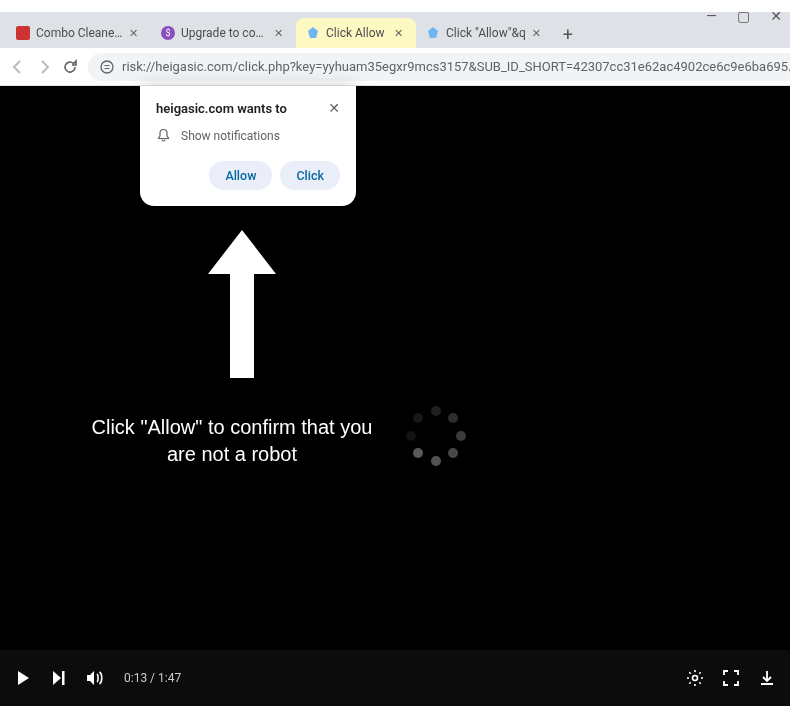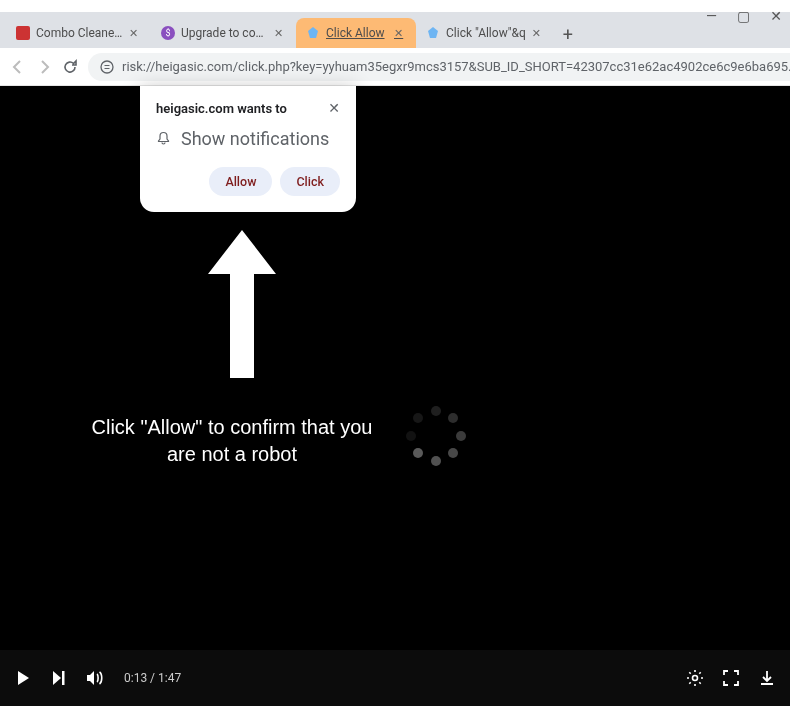--- a/index.html
+++ b/index.html
@@ -6,21 +6,21 @@
 body { width: 790px; height: 706px; background: #fff; overflow: hidden; position: relative; }
 
 
 .titlebar { height: 12px; background: #fff; }
 .window-controls { position: absolute; top: 8px; right: 8px; display: flex; gap: 20px; }
 .window-controls span { color: #555; font-size: 14px; cursor: default; }
 
 
 .tabstrip { display: flex; align-items: flex-end; height: 36px; background: #dee1e6; padding: 6px 6px 0 6px; gap: 0; }
 .tab { display: flex; align-items: center; gap: 6px; height: 30px; padding: 0 10px; border-radius: 8px 8px 0 0; font-size: 12px; color: #4d4d4d; max-width: 145px; min-width: 120px; position: relative; }
-.tab.active { background: #fdba74; text-decoration: underline; }
+.tab.active { background: #fef9c3; }
 .tab .favicon { width: 14px; height: 14px; flex-shrink: 0; display: flex; align-items: center; justify-content: center; }
 .tab .title { white-space: nowrap; overflow: hidden; text-overflow: ellipsis; flex: 1; }
 .tab .close { width: 12px; height: 12px; font-size: 11px; color: #666; flex-shrink: 0; }
 .newtab { width: 28px; height: 28px; display: flex; align-items: center; justify-content: center; color: #555; font-size: 18px; }
 
 
 .toolbar { display: flex; align-items: center; gap: 10px; height: 38px; background: #fff; padding: 0 10px; border-bottom: 1px solid #e5e5e5; }
 .nav-btn { width: 24px; height: 24px; display: flex; align-items: center; justify-content: center; color: #5f6368; }
 .nav-btn.disabled { color: #bcbcbc; }
 .addressbar { flex: 1; display: flex; align-items: center; gap: 8px; height: 28px; background: #f1f3f4; border-radius: 14px; padding: 0 12px; font-size: 13px; color: #5f6368; }
@@ -28,23 +28,23 @@
 .addressbar .https { color: #5f6368; }
 
 
 .content { position: relative; width: 100%; height: 620px; background: #000; }
 .video-area { position: relative; width: 100%; height: 655px; margin-left: 36px; }
 
 
 .permission { position: absolute; top: 0; left: 104px; width: 216px; background: #fff; border-radius: 0 0 14px 14px; box-shadow: 0 4px 20px rgba(0,0,0,0.3); padding: 14px 16px 16px 16px; z-index: 10; }
 .permission .heading { font-size: 13px; font-weight: 600; color: #202124; display: flex; justify-content: space-between; align-items: center; }
 .permission .close-x { font-size: 14px; color: #5f6368; font-weight: normal; }
-.permission .perm-row { display: flex; align-items: center; gap: 10px; margin-top: 12px; font-size: 18px; color: #5f6368; }
+.permission .perm-row { display: flex; align-items: center; gap: 10px; margin-top: 12px; font-size: 12px; color: #5f6368; }
 .permission .actions { display: flex; justify-content: flex-end; gap: 8px; margin-top: 18px; }
-.permission .pill { background: #e9eef9; color: #7f1d1d; border: none; border-radius: 16px; padding: 7px 16px; font-size: 12.5px; font-weight: 500; cursor: pointer; }
+.permission .pill { background: #e9eef9; color: #0369a1; border: none; border-radius: 16px; padding: 7px 16px; font-size: 12.5px; font-weight: 500; cursor: pointer; }
 
 
 .arrow { position: absolute; top: 138px; left: 166px; display: flex; flex-direction: column; align-items: center; }
 .arrow svg { display: block; }
 
 
 .instruction { position: absolute; top: 328px; left: 46px; text-align: center; color: #fff; font-size: 20px; font-weight: 400; line-height: 1.35; width: 300px; font-family: Arial, sans-serif; }
 
 
 .spinner { position: absolute; top: 320px; left: 370px; width: 60px; height: 60px; }

